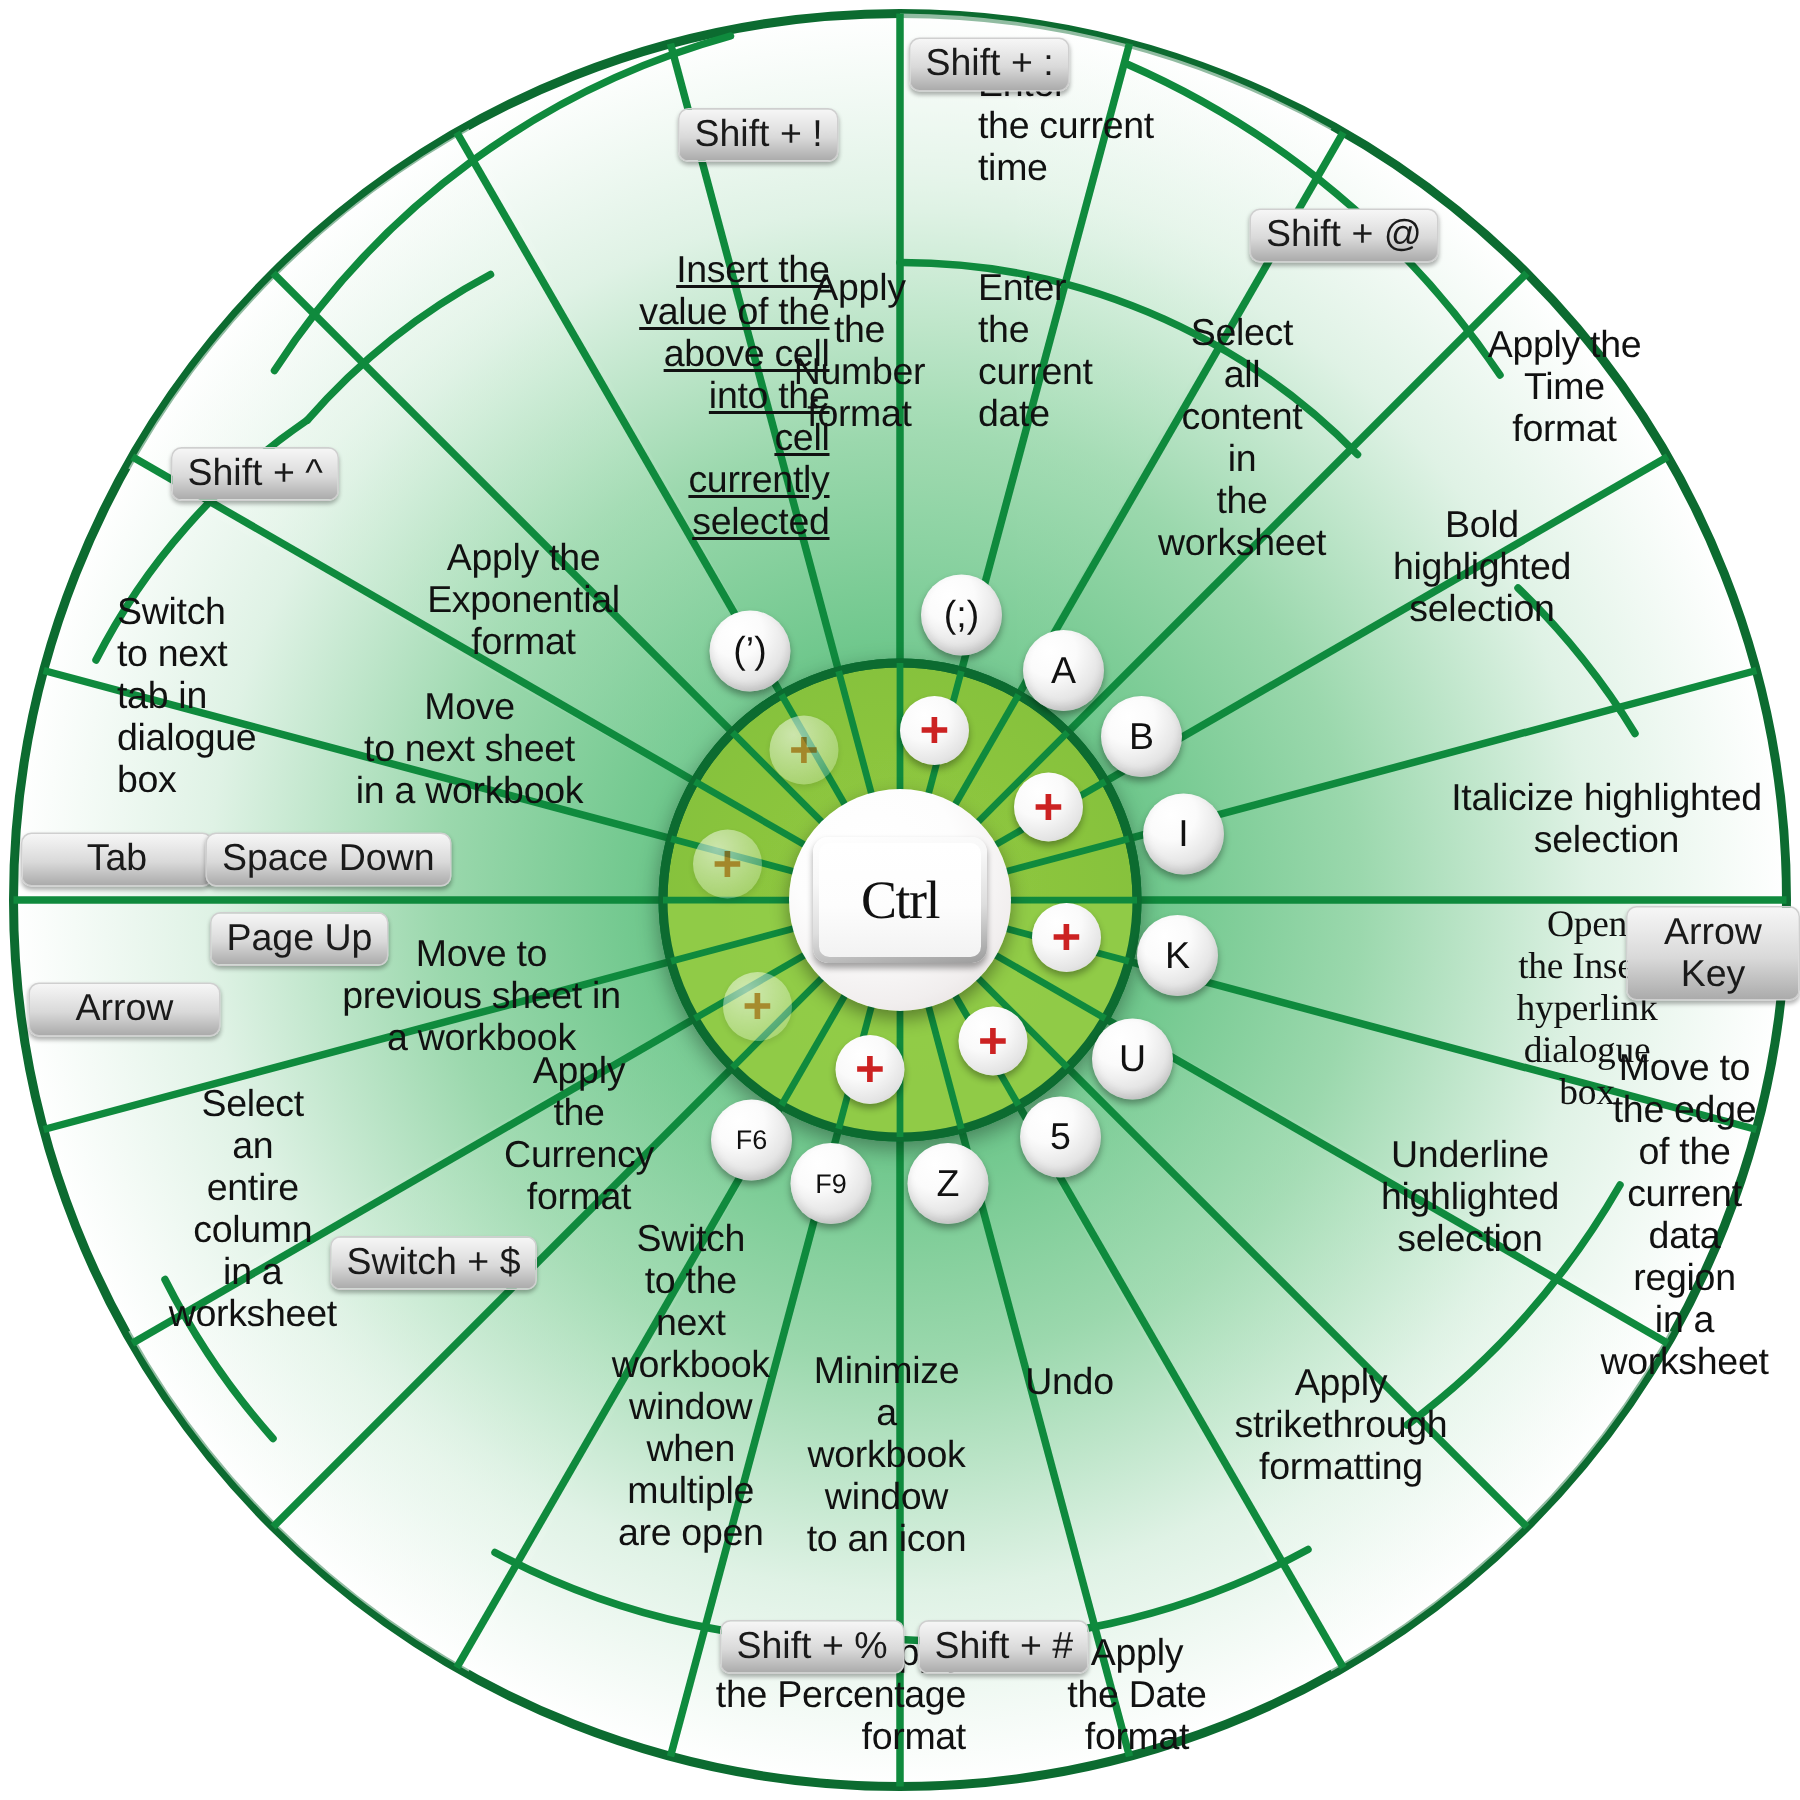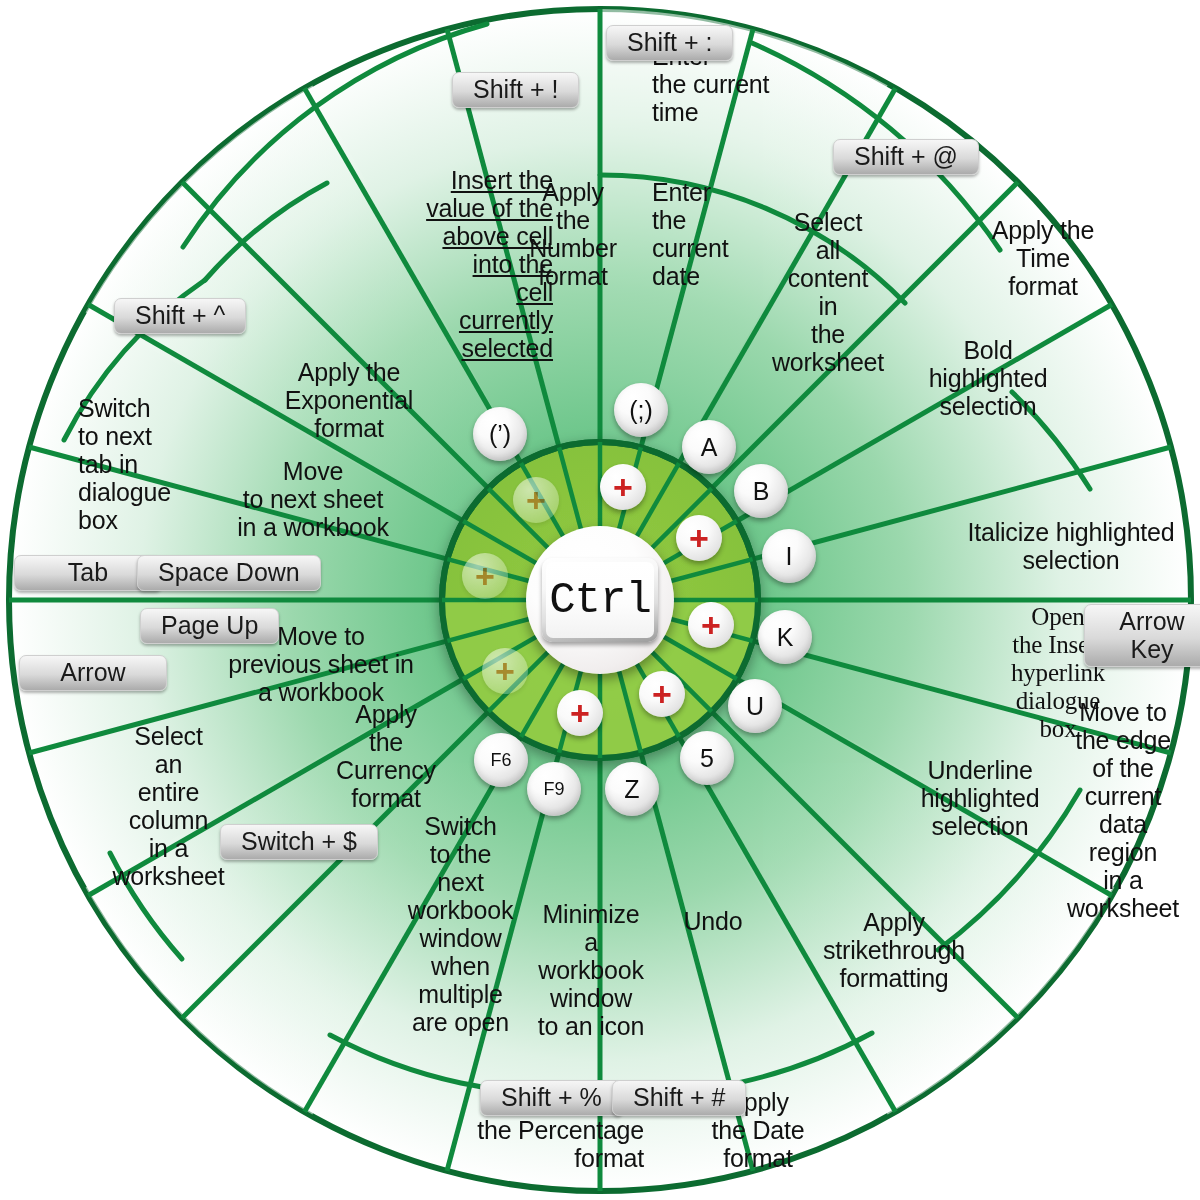--- a/index.html
+++ b/index.html
@@ -30,21 +30,21 @@
     position:absolute;
     display:flex;align-items:center;justify-content:center;
     text-align:center;
     font-family:"Liberation Sans","DejaVu Sans",sans-serif;
     font-size:25px;
     color:#1a1a1a;
     border-radius:7px;
     border:1px solid #cfcfcf;
     background:linear-gradient(180deg,#f6f6f6 0%,#ededed 18%,#d9d9d9 55%,#ababab 100%);
     box-shadow:0 2px 3px rgba(0,0,0,.30);
-    padding:3px 20px;
+    padding:3px 10px;
     line-height:1.1;
   }
 
   
   .keybtn{
     position:absolute;
     width:54px;height:54px;border-radius:50%;
     display:flex;align-items:center;justify-content:center;
     font-family:"Liberation Sans","DejaVu Sans",sans-serif;
     font-size:25px;color:#111;
@@ -83,22 +83,22 @@
     width:116px;height:84px;border-radius:10px;
     background:linear-gradient(170deg,#ffffff 0%,#f7f7f7 30%,#dedede 62%,#9c9c9c 100%);
     box-shadow:0 3px 4px rgba(0,0,0,.35);
     display:flex;align-items:center;justify-content:center;
     padding:4px;box-sizing:border-box;
   }
   #ctrl-key-inner{
     width:100%;height:100%;border-radius:7px;
     background:linear-gradient(180deg,#ffffff 0%,#fdfdfd 55%,#f2f2f2 100%);
     display:flex;align-items:center;justify-content:center;
-    font-family:Liberation Mono, monospace;
-    font-size:44px;color:#111;letter-spacing:-1px;
+    font-family:Liberation Serif, serif;
+    font-size:36px;color:#111;letter-spacing:-1px;
   }
 </style>
 </head>
 <body>
 
 <div id="wheel-root">
 
   <svg id="wheel-svg" viewBox="0 0 1200 1200">
     <defs>
 

